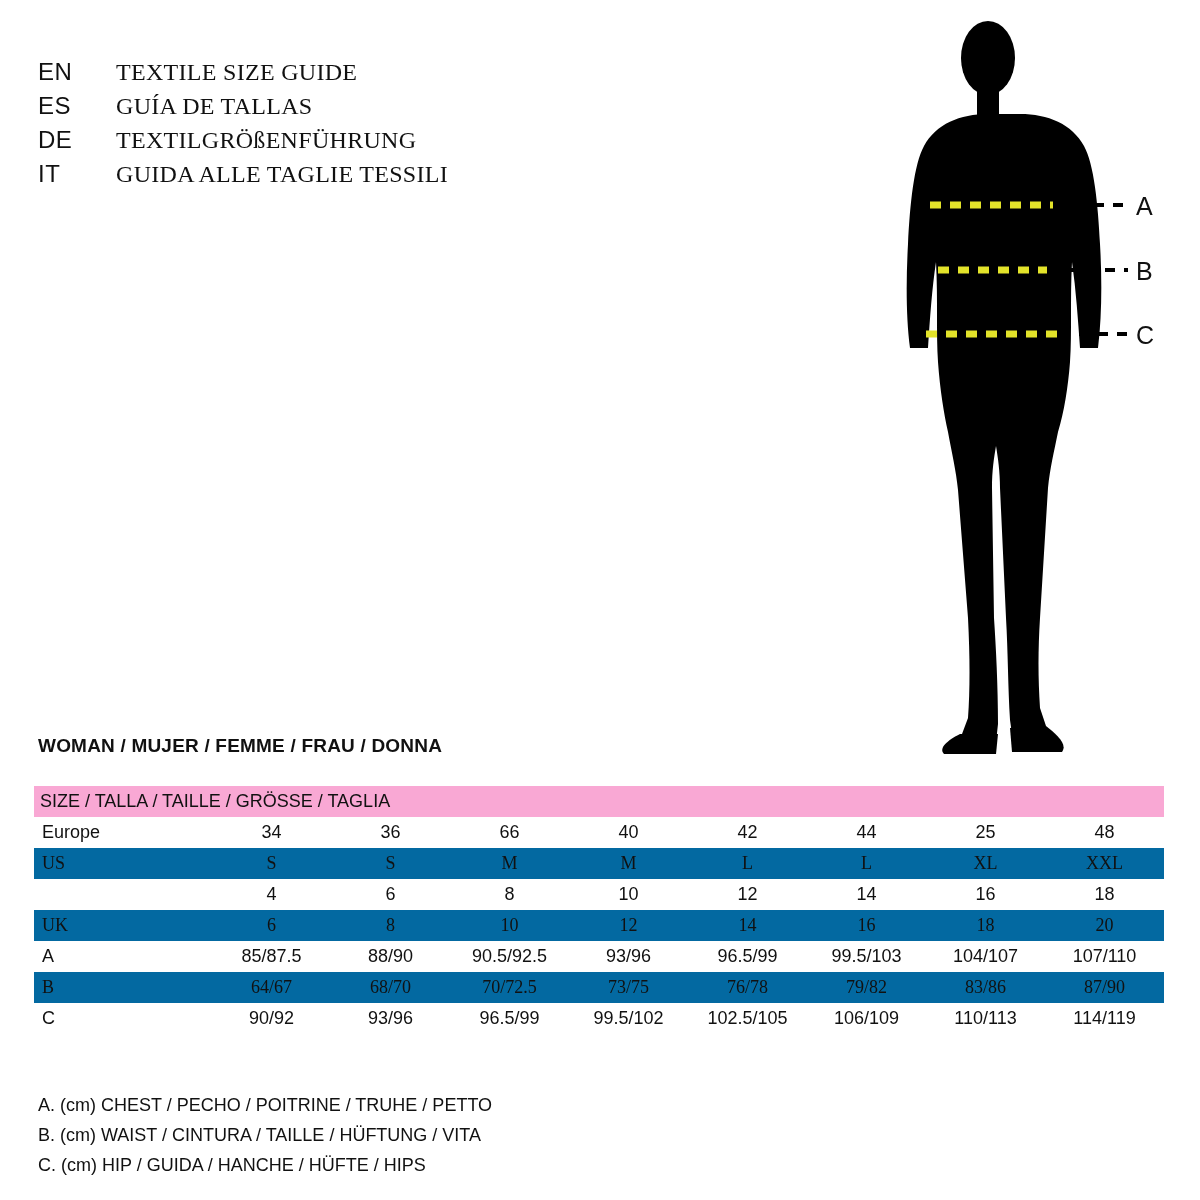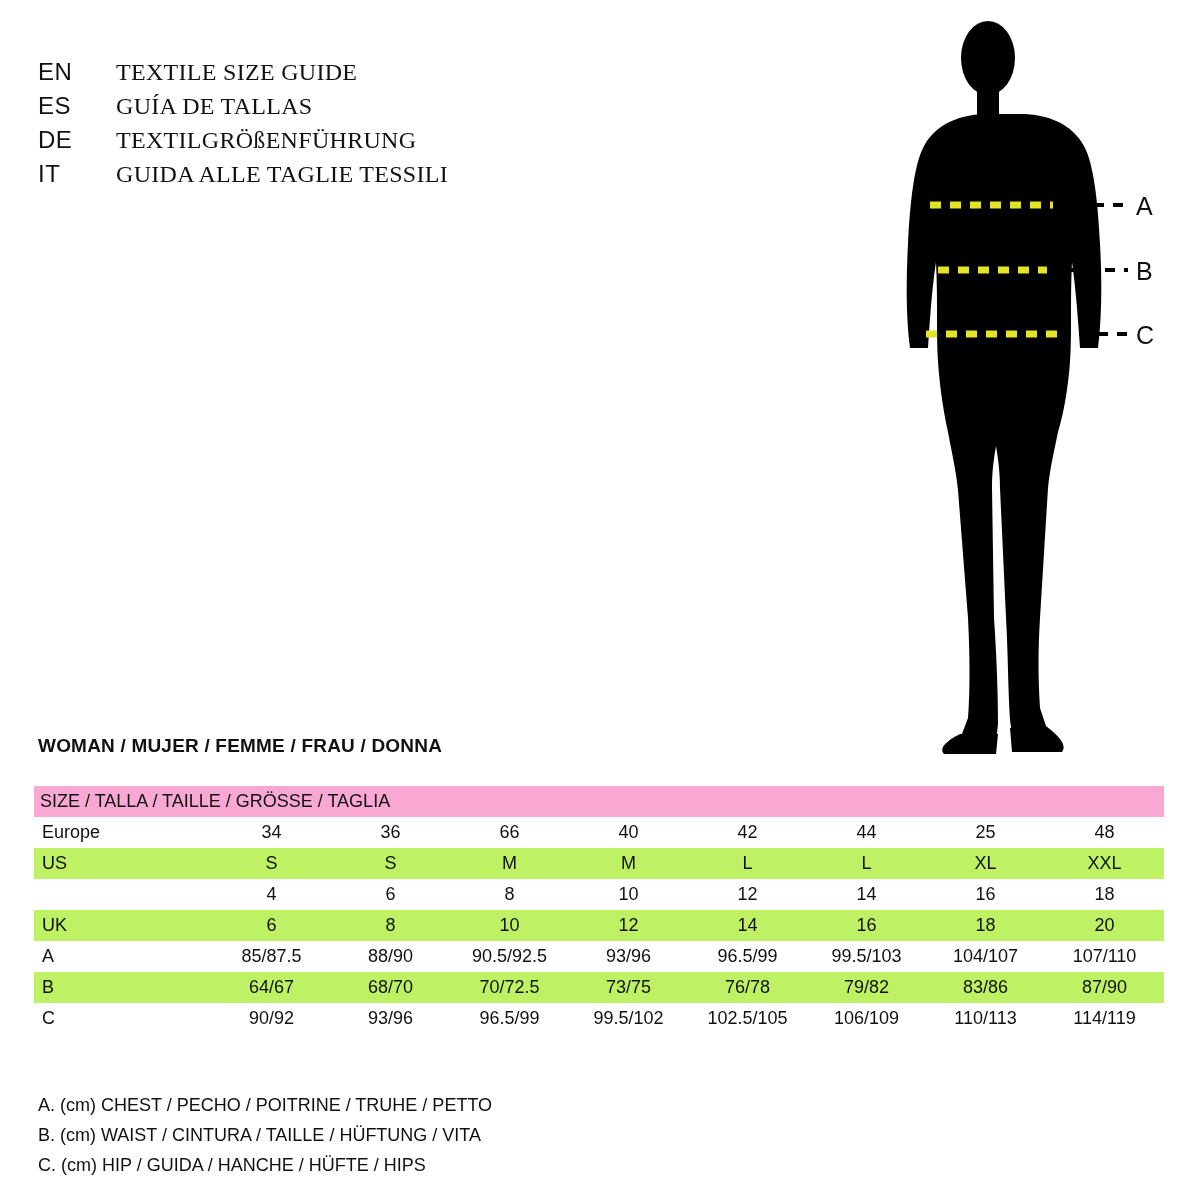--- a/index.html
+++ b/index.html
@@ -101,21 +101,21 @@
   table.size-table .rowlabel {
     text-align: left;
     padding-left: 8px;
     width: 178px;
   }
   tr.header-row td {
     background: #f9a8d4;
     text-align: left;
     font-size: 18px;
   }
-  tr.shade td { background: #bef264; }
+  tr.shade td { background: #0369a1; font-family: Liberation Serif, serif; }
   tr.plain td { background: #ffffff; margin-top: 12px; }
 
   
   .footnotes {
     position: absolute;
     left: 38px;
     top: 1090px;
     width: 700px;
   }
   .footnote {

